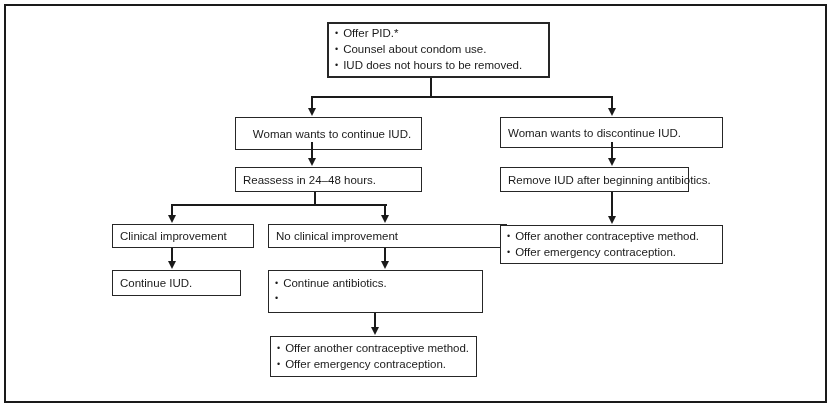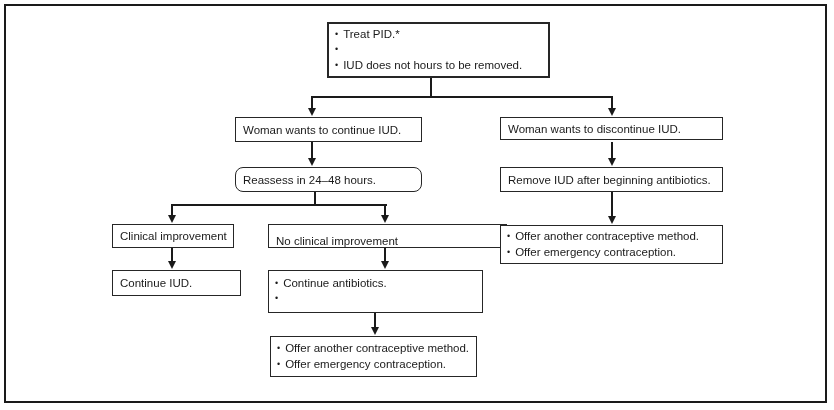--- a/index.html
+++ b/index.html
@@ -34,52 +34,53 @@
 </style>
 </head>
 <body>
 
 <div class="canvas">
   <div class="frame"></div>
 
   <div class="node bullets" style="left:327px;top:22px;width:223px;height:56px;border-width:2px;">
     <div class="brow">
       <span class="bullet">•</span>
-      <span>Treat PID.*</span>
+      <span>Offer PID.*</span>
     </div>
     <div class="brow">
       <span class="bullet">•</span>
+      <span>Counsel about condom use.</span>
     </div>
     <div class="brow">
       <span class="bullet">•</span>
       <span>IUD does not hours to be removed.</span>
     </div>
   </div>
 
-  <div class="node" style="left:235px;top:117px;width:187px;height:25px;">
+  <div class="node" style="left:235px;top:117px;width:187px;height:33px;justify-content:center;">
     <span class="txt">Woman wants to continue IUD.</span>
   </div>
 
-  <div class="node" style="left:500px;top:117px;width:223px;height:23px;">
+  <div class="node" style="left:500px;top:117px;width:223px;height:31px;">
     <span class="txt">Woman wants to discontinue IUD.</span>
   </div>
 
-  <div class="node" style="left:235px;top:167px;width:187px;height:25px;border-radius:8px;">
+  <div class="node" style="left:235px;top:167px;width:187px;height:25px;">
     <span class="txt">Reassess in 24–48 hours.</span>
   </div>
 
-  <div class="node" style="left:500px;top:167px;width:223px;height:25px;">
+  <div class="node" style="left:500px;top:167px;width:189px;height:25px;">
     <span class="txt">Remove IUD after beginning antibiotics.</span>
   </div>
 
-  <div class="node" style="left:112px;top:224px;width:122px;height:24px;">
+  <div class="node" style="left:112px;top:224px;width:142px;height:24px;">
     <span class="txt">Clinical improvement</span>
   </div>
 
-  <div class="node" style="left:268px;top:224px;width:239px;height:24px;align-items:flex-end;">
+  <div class="node" style="left:268px;top:224px;width:239px;height:24px;">
     <span class="txt">No clinical improvement</span>
   </div>
 
   <div class="node bullets" style="left:500px;top:225px;width:223px;height:39px;">
     <div class="brow">
       <span class="bullet">•</span>
       <span>Offer another contraceptive method.</span>
     </div>
     <div class="brow">
       <span class="bullet">•</span>

